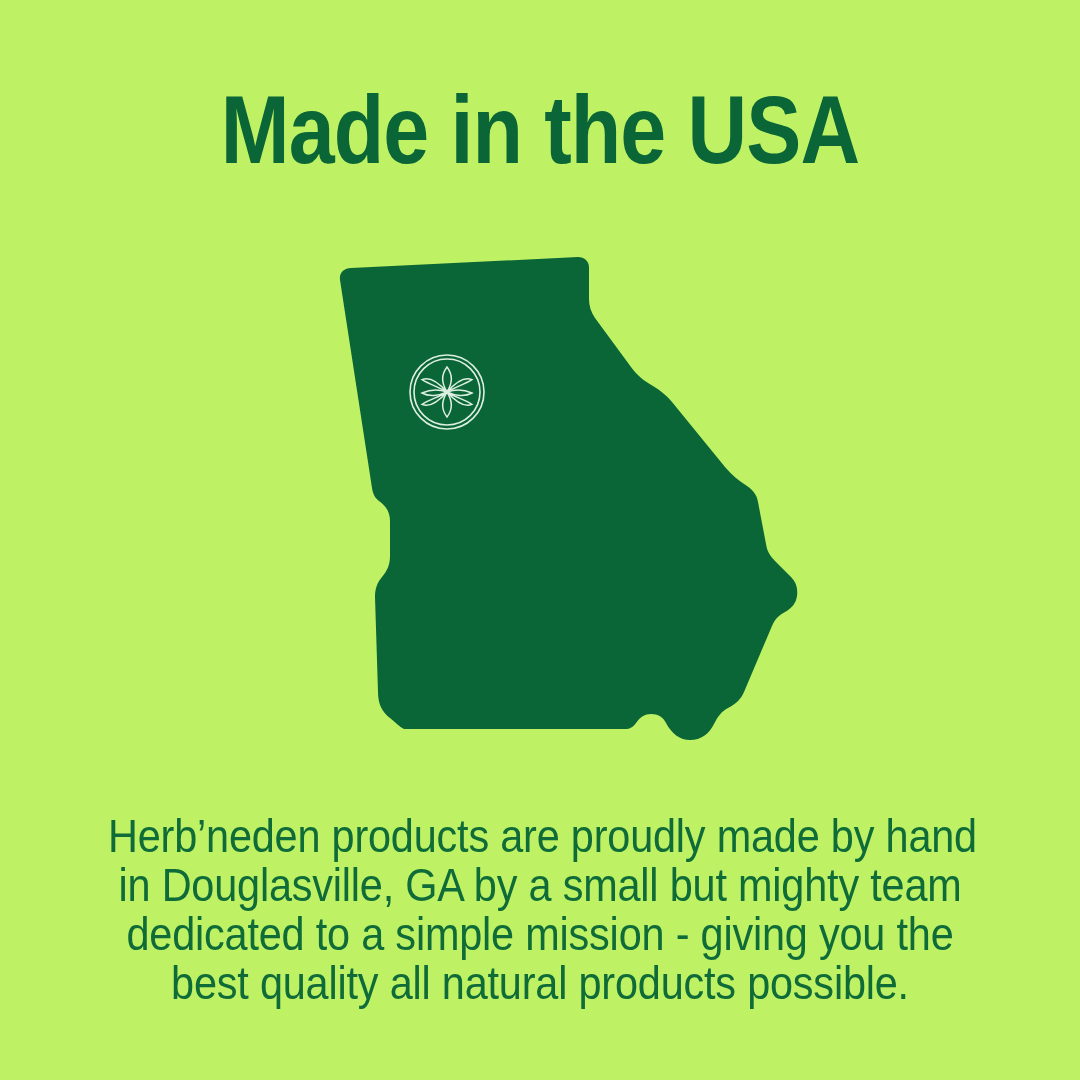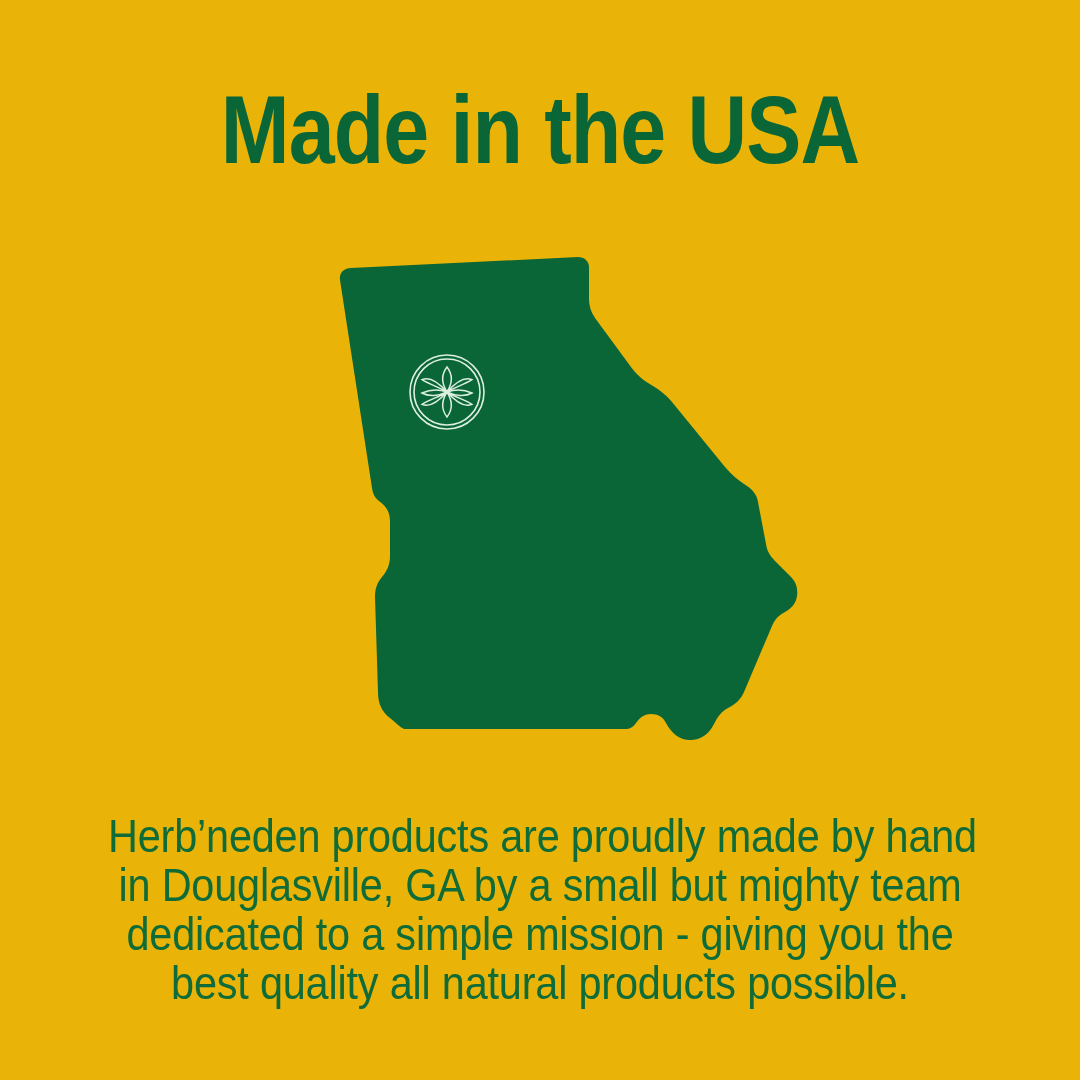--- a/index.html
+++ b/index.html
@@ -70,21 +70,21 @@
     transform-origin: 50% 50%;
   }
   #body-copy .line {
     display: block;
     white-space: nowrap;
   }
 </style>
 </head>
 <body style="background: rgb(243, 227, 192);">
 
-<div id="page" style="background: #eab308;">
+<div id="page" style="background: #bef264;">
 
   <div id="headline" style="color: rgb(10, 102, 55);">Made in the USA</div>
 
   <div id="map-wrap">
     <svg id="map-svg" viewBox="0 0 500 520" xmlns="http://www.w3.org/2000/svg">
 
       <path fill="#0A6637" d="M 31,28
                C 24,28 19,33 20,40
                L 52,248
                C 53,254 55,258 59,261

